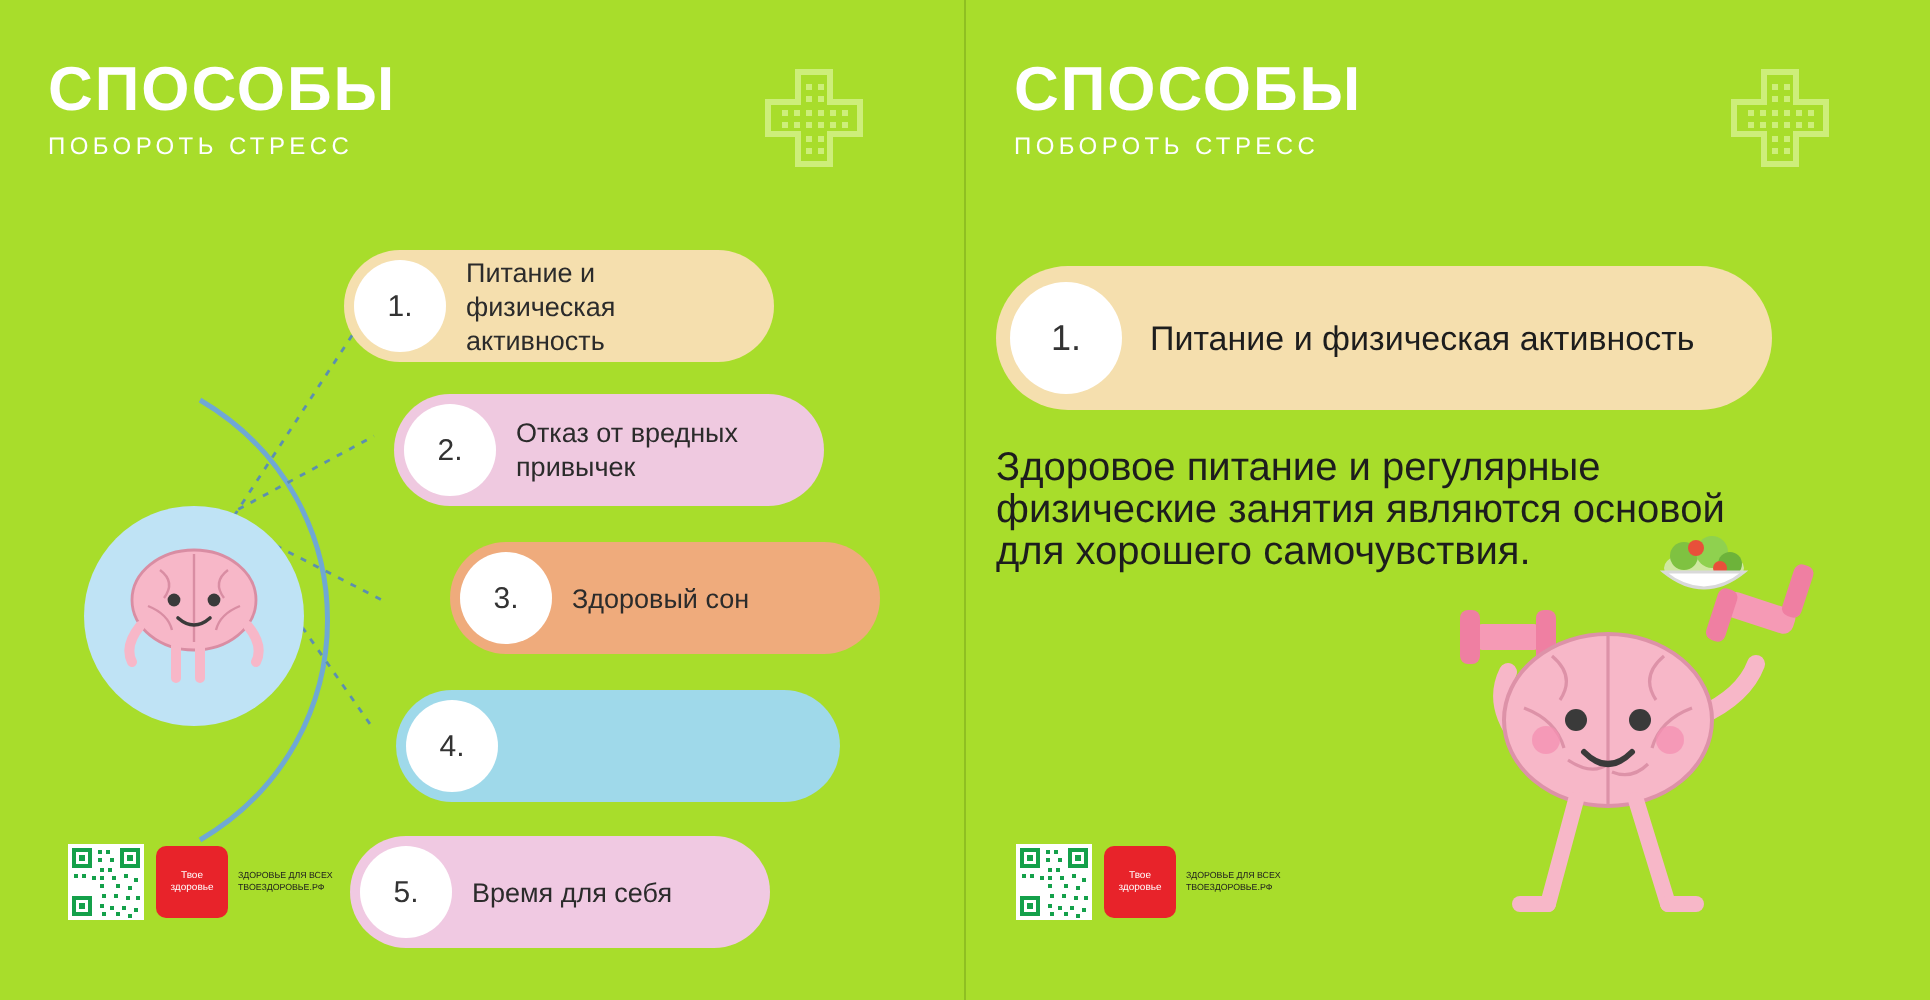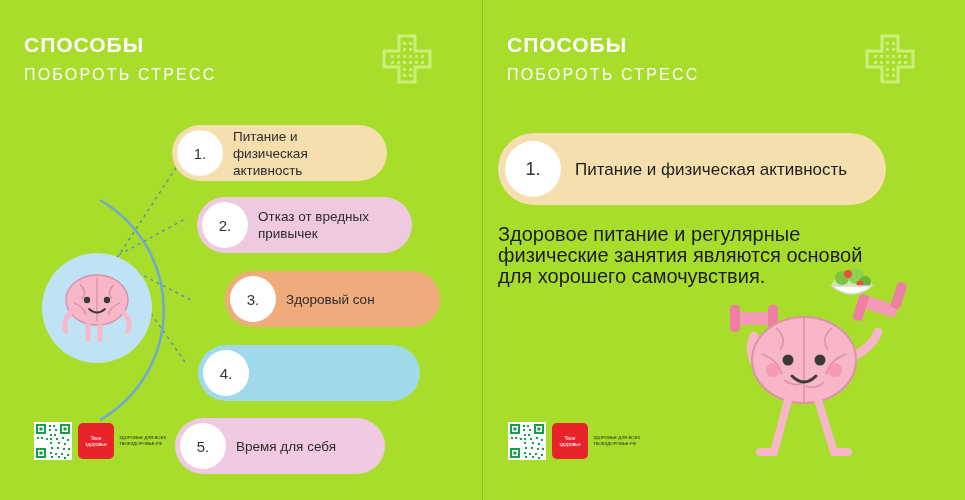--- a/index.html
+++ b/index.html
@@ -17,25 +17,25 @@
   .slide.left{left:0;}
   .slide.right{left:483px;}
   .divider{
     position:absolute;left:482px;top:0;width:1px;height:500px;background:#8fbf22;
   }
   
   .heading{
     position:absolute;left:24px;top:28px;
   }
   .heading .h1{
-    font-size:21px;font-weight:bold;color:#ffffff;letter-spacing:1px;
+    font-size:31px;font-weight:bold;color:#ffffff;letter-spacing:1px;
     line-height:34px;
   }
   .heading .h2{
-    font-size:16px;color:#ffffff;letter-spacing:2.2px;margin-top:4px;
+    font-size:12px;color:#ffffff;letter-spacing:2.2px;margin-top:4px;
   }
   .cross-icon{
     position:absolute;right:46px;top:30px;width:58px;height:58px;
   }
   
   .brain-circle{
     position:absolute;left:42px;top:253px;width:110px;height:110px;border-radius:50%;
     background:#bfe3f5;
   }
   .brain-svg{position:absolute;left:0;top:0;}

